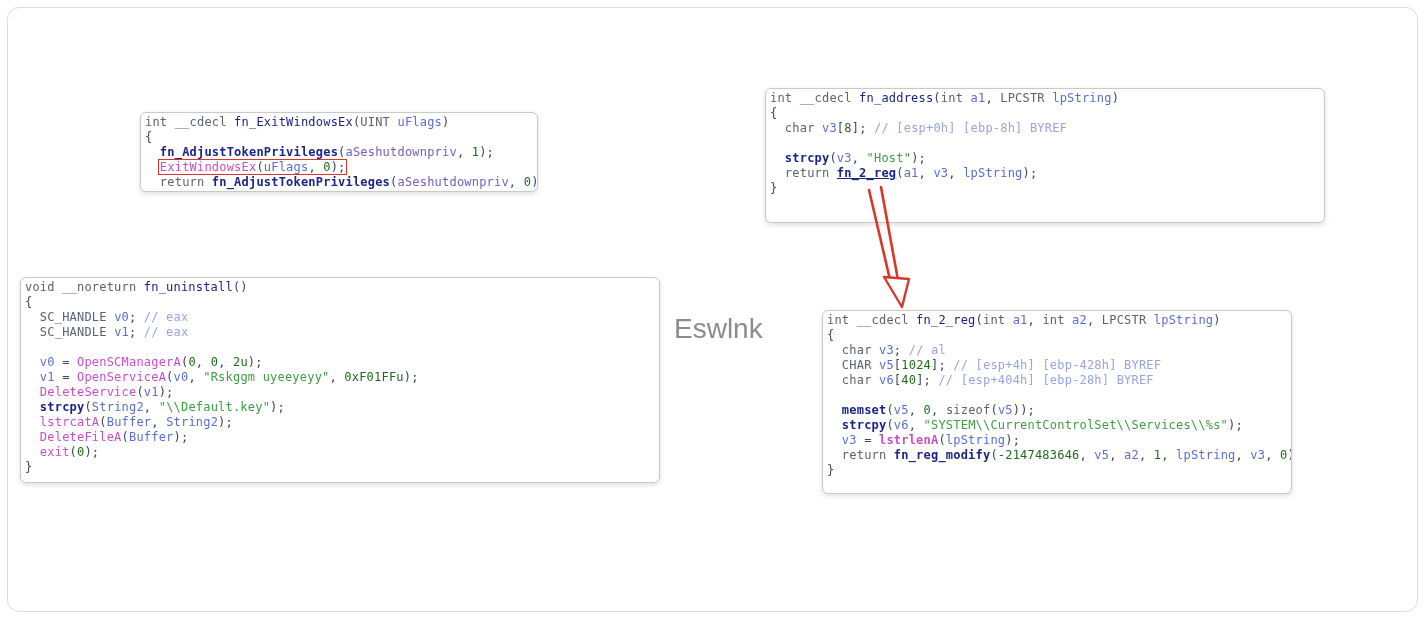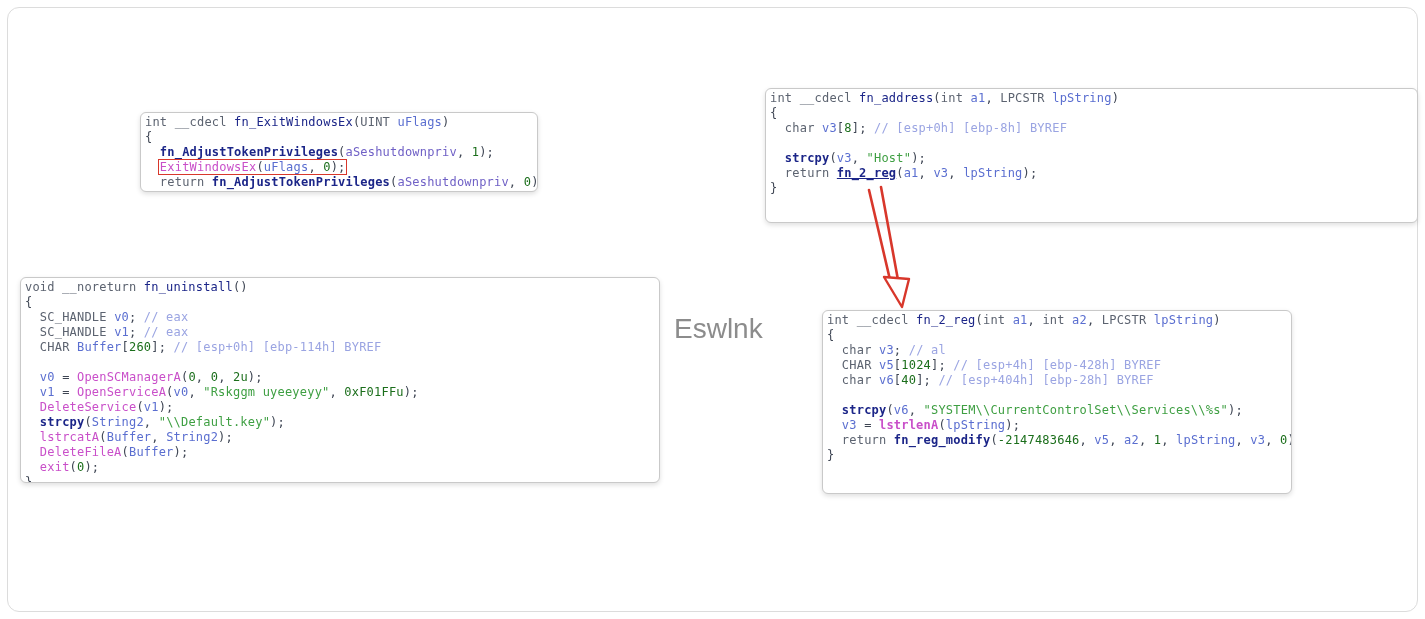--- a/index.html
+++ b/index.html
@@ -50,52 +50,52 @@
 <div id="graph-canvas">
 
   <div class="code-box" style="left: 140px; top: 112px; width: 398px; height: 80px;">
       <div class="code-line"><span class="tk-kw">int __cdecl </span><span class="tk-fnh">fn_ExitWindowsEx</span><span class="tk-pln">(</span><span class="tk-kw">UINT</span><span class="tk-pln"> </span><span class="tk-var">uFlags</span><span class="tk-pln">)</span></div>
       <div class="code-line"><span class="tk-pln">{</span></div>
       <div class="code-line"><span class="tk-pln">  </span><span class="tk-fn">fn_AdjustTokenPrivileges</span><span class="tk-pln">(</span><span class="tk-gstr">aSeshutdownpriv</span><span class="tk-pln">, </span><span class="tk-num">1</span><span class="tk-pln">);</span></div>
       <div class="code-line"><span class="tk-pln">  </span><span class="hl-red"><span class="tk-imp">ExitWindowsEx</span><span class="tk-pln">(</span><span class="tk-var">uFlags</span><span class="tk-pln">, </span><span class="tk-num">0</span><span class="tk-pln">);</span></span></div>
       <div class="code-line"><span class="tk-pln">  </span><span class="tk-kw">return </span><span class="tk-fn">fn_AdjustTokenPrivileges</span><span class="tk-pln">(</span><span class="tk-gstr">aSeshutdownpriv</span><span class="tk-pln">, </span><span class="tk-num">0</span><span class="tk-pln">);</span></div>
       <div class="code-line"><span class="tk-pln">}</span></div>
     </div>
-    <div class="code-box" style="left: 765px; top: 88px; width: 653px; height: 135px;">
+    <div class="code-box" style="left: 765px; top: 88px; width: 560px; height: 135px;">
       <div class="code-line"><span class="tk-kw">int __cdecl </span><span class="tk-fnh">fn_address</span><span class="tk-pln">(</span><span class="tk-kw">int</span><span class="tk-pln"> </span><span class="tk-var">a1</span><span class="tk-pln">, </span><span class="tk-kw">LPCSTR</span><span class="tk-pln"> </span><span class="tk-var">lpString</span><span class="tk-pln">)</span></div>
       <div class="code-line"><span class="tk-pln">{</span></div>
       <div class="code-line"><span class="tk-pln">  </span><span class="tk-kw">char</span><span class="tk-pln"> </span><span class="tk-var">v3</span><span class="tk-pln">[</span><span class="tk-num">8</span><span class="tk-pln">]; </span><span class="tk-cmt">// [esp+0h] [ebp-8h] BYREF</span></div>
       <div class="code-line">&nbsp;</div>
       <div class="code-line"><span class="tk-pln">  </span><span class="tk-fn">strcpy</span><span class="tk-pln">(</span><span class="tk-var">v3</span><span class="tk-pln">, </span><span class="tk-str">"Host"</span><span class="tk-pln">);</span></div>
       <div class="code-line"><span class="tk-pln">  </span><span class="tk-kw">return </span><span class="tk-link">fn_2_reg</span><span class="tk-pln">(</span><span class="tk-var">a1</span><span class="tk-pln">, </span><span class="tk-var">v3</span><span class="tk-pln">, </span><span class="tk-var">lpString</span><span class="tk-pln">);</span></div>
       <div class="code-line"><span class="tk-pln">}</span></div>
     </div>
     <div class="code-box" style="left: 20px; top: 277px; width: 640px; height: 206px;">
       <div class="code-line"><span class="tk-kw">void __noreturn </span><span class="tk-fnh">fn_uninstall</span><span class="tk-pln">()</span></div>
       <div class="code-line"><span class="tk-pln">{</span></div>
       <div class="code-line"><span class="tk-pln">  </span><span class="tk-kw">SC_HANDLE</span><span class="tk-pln"> </span><span class="tk-var">v0</span><span class="tk-pln">; </span><span class="tk-cmt">// eax</span></div>
       <div class="code-line"><span class="tk-pln">  </span><span class="tk-kw">SC_HANDLE</span><span class="tk-pln"> </span><span class="tk-var">v1</span><span class="tk-pln">; </span><span class="tk-cmt">// eax</span></div>
-      <div class="code-line"><span class="tk-pln">  </span><span class="tk-kw">CHAR</span><span class="tk-pln"> </span><span class="tk-var">Buffer</span><span class="tk-pln">[</span><span class="tk-num">260</span><span class="tk-pln">]; </span><span class="tk-cmt">// [esp+0h] [ebp-114h] BYREF</span></div>
       <div class="code-line">&nbsp;</div>
       <div class="code-line"><span class="tk-pln">  </span><span class="tk-var">v0</span><span class="tk-pln"> = </span><span class="tk-imp">OpenSCManagerA</span><span class="tk-pln">(</span><span class="tk-num">0</span><span class="tk-pln">, </span><span class="tk-num">0</span><span class="tk-pln">, </span><span class="tk-num">2u</span><span class="tk-pln">);</span></div>
       <div class="code-line"><span class="tk-pln">  </span><span class="tk-var">v1</span><span class="tk-pln"> = </span><span class="tk-imp">OpenServiceA</span><span class="tk-pln">(</span><span class="tk-var">v0</span><span class="tk-pln">, </span><span class="tk-str">"Rskggm uyeeyeyy"</span><span class="tk-pln">, </span><span class="tk-num">0xF01FFu</span><span class="tk-pln">);</span></div>
       <div class="code-line"><span class="tk-pln">  </span><span class="tk-imp">DeleteService</span><span class="tk-pln">(</span><span class="tk-var">v1</span><span class="tk-pln">);</span></div>
       <div class="code-line"><span class="tk-pln">  </span><span class="tk-fn">strcpy</span><span class="tk-pln">(</span><span class="tk-var">String2</span><span class="tk-pln">, </span><span class="tk-str">"\\Default.key"</span><span class="tk-pln">);</span></div>
       <div class="code-line"><span class="tk-pln">  </span><span class="tk-imp">lstrcatA</span><span class="tk-pln">(</span><span class="tk-var">Buffer</span><span class="tk-pln">, </span><span class="tk-var">String2</span><span class="tk-pln">);</span></div>
       <div class="code-line"><span class="tk-pln">  </span><span class="tk-imp">DeleteFileA</span><span class="tk-pln">(</span><span class="tk-var">Buffer</span><span class="tk-pln">);</span></div>
       <div class="code-line"><span class="tk-pln">  </span><span class="tk-imp">exit</span><span class="tk-pln">(</span><span class="tk-num">0</span><span class="tk-pln">);</span></div>
       <div class="code-line"><span class="tk-pln">}</span></div>
     </div>
     <div class="code-box" style="left: 822px; top: 310px; width: 470px; height: 184px;">
       <div class="code-line"><span class="tk-kw">int __cdecl </span><span class="tk-fnh">fn_2_reg</span><span class="tk-pln">(</span><span class="tk-kw">int</span><span class="tk-pln"> </span><span class="tk-var">a1</span><span class="tk-pln">, </span><span class="tk-kw">int</span><span class="tk-pln"> </span><span class="tk-var">a2</span><span class="tk-pln">, </span><span class="tk-kw">LPCSTR</span><span class="tk-pln"> </span><span class="tk-var">lpString</span><span class="tk-pln">)</span></div>
       <div class="code-line"><span class="tk-pln">{</span></div>
       <div class="code-line"><span class="tk-pln">  </span><span class="tk-kw">char</span><span class="tk-pln"> </span><span class="tk-var">v3</span><span class="tk-pln">; </span><span class="tk-cmt">// al</span></div>
       <div class="code-line"><span class="tk-pln">  </span><span class="tk-kw">CHAR</span><span class="tk-pln"> </span><span class="tk-var">v5</span><span class="tk-pln">[</span><span class="tk-num">1024</span><span class="tk-pln">]; </span><span class="tk-cmt">// [esp+4h] [ebp-428h] BYREF</span></div>
       <div class="code-line"><span class="tk-pln">  </span><span class="tk-kw">char</span><span class="tk-pln"> </span><span class="tk-var">v6</span><span class="tk-pln">[</span><span class="tk-num">40</span><span class="tk-pln">]; </span><span class="tk-cmt">// [esp+404h] [ebp-28h] BYREF</span></div>
       <div class="code-line">&nbsp;</div>
+      <div class="code-line"><span class="tk-pln">  </span><span class="tk-fn">memset</span><span class="tk-pln">(</span><span class="tk-var">v5</span><span class="tk-pln">, </span><span class="tk-num">0</span><span class="tk-pln">, </span><span class="tk-kw">sizeof</span><span class="tk-pln">(</span><span class="tk-var">v5</span><span class="tk-pln">));</span></div>
       <div class="code-line"><span class="tk-pln">  </span><span class="tk-fn">strcpy</span><span class="tk-pln">(</span><span class="tk-var">v6</span><span class="tk-pln">, </span><span class="tk-str">"SYSTEM\\CurrentControlSet\\Services\\%s"</span><span class="tk-pln">);</span></div>
       <div class="code-line"><span class="tk-pln">  </span><span class="tk-var">v3</span><span class="tk-pln"> = </span><span class="tk-impb">lstrlenA</span><span class="tk-pln">(</span><span class="tk-var">lpString</span><span class="tk-pln">);</span></div>
       <div class="code-line"><span class="tk-pln">  </span><span class="tk-kw">return </span><span class="tk-fn">fn_reg_modify</span><span class="tk-pln">(</span><span class="tk-num">-2147483646</span><span class="tk-pln">, </span><span class="tk-var">v5</span><span class="tk-pln">, </span><span class="tk-var">a2</span><span class="tk-pln">, </span><span class="tk-num">1</span><span class="tk-pln">, </span><span class="tk-var">lpString</span><span class="tk-pln">, </span><span class="tk-var">v3</span><span class="tk-pln">, </span><span class="tk-num">0</span><span class="tk-pln">);</span></div>
       <div class="code-line"><span class="tk-pln">}</span></div>
     </div>
     <div id="graph-label">Eswlnk</div>
 
   <svg id="call-arrow" width="1425" height="619" viewBox="0 0 1425 619">
     <path class="arrow-stroke" d="M869,190 L891,284"></path>
     <path class="arrow-stroke" d="M881,187 L898,280"></path>

